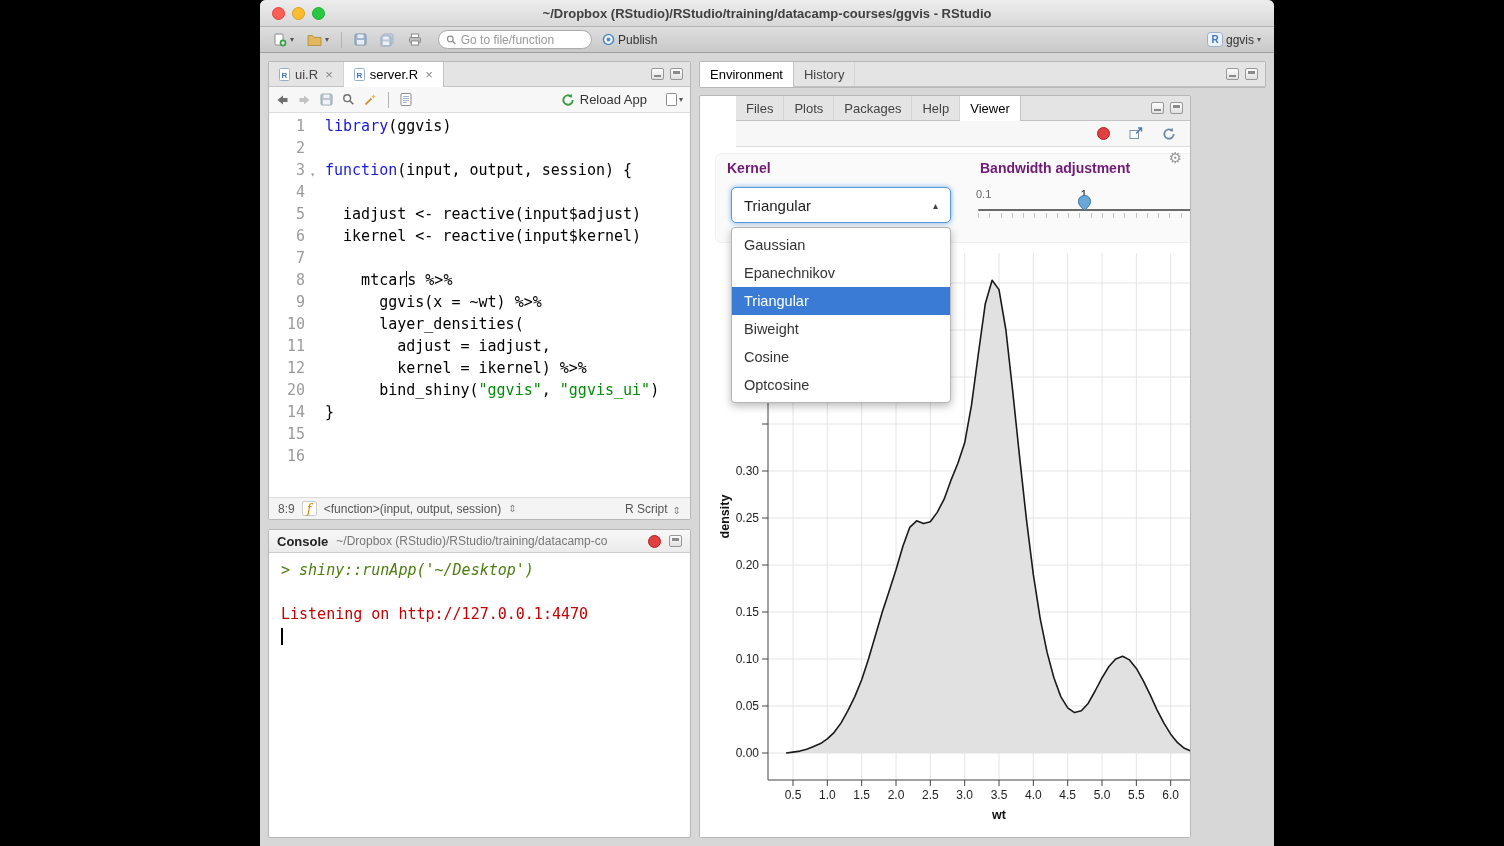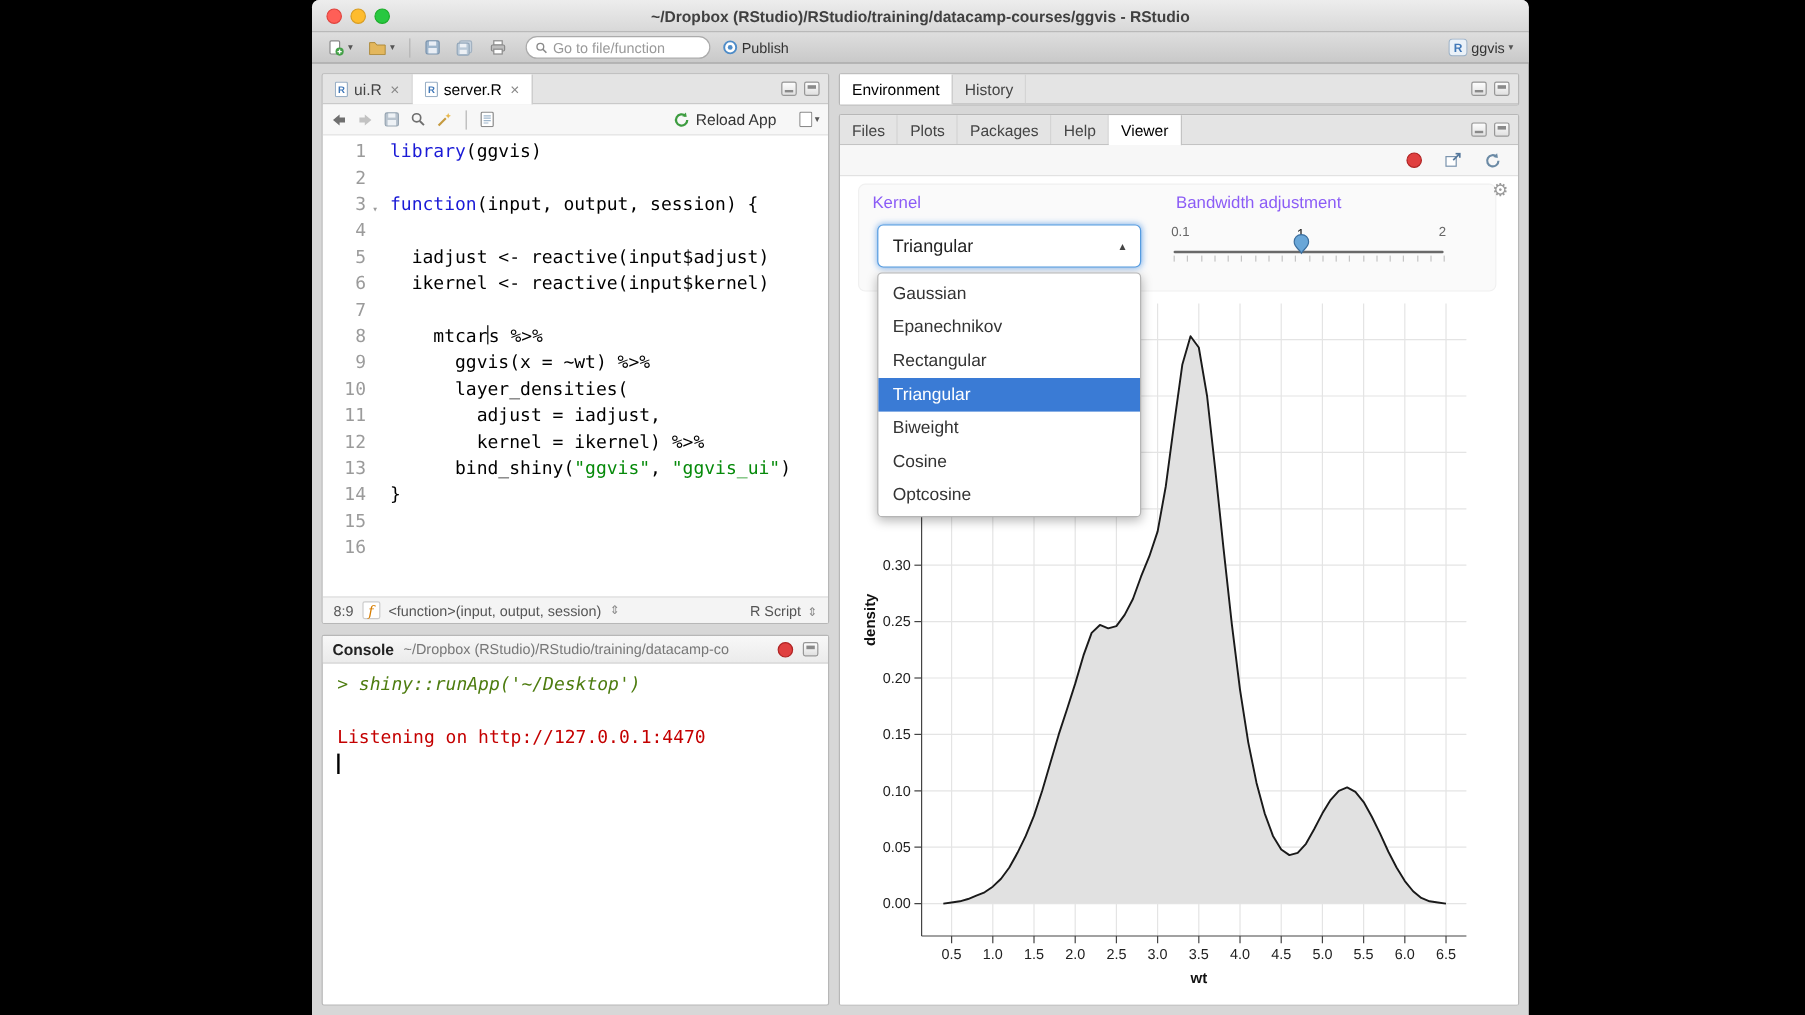--- a/index.html
+++ b/index.html
@@ -32,21 +32,21 @@
   .goto-box input { border: none; outline: none; width: 100%; font-size: 12px; font-family: "Liberation Sans", sans-serif; color: #333; background: transparent; }
   .goto-box input::placeholder { color: #999; }
   .tb-label { font-size: 12px; color: #333; }
   .tb-spacer { flex: 1; }
 
   
   .pane { position: absolute; background: #fff; border: 1px solid #b7b7b7; border-radius: 2px; }
   #source-pane  { left: 8px;   top: 61px;  width: 423px; height: 459px; }
   #console-pane { left: 8px;   top: 529px; width: 423px; height: 309px; }
   #env-pane     { left: 439px; top: 61px;  width: 567px; height: 27px;  background: #e4e4e4; }
-  #right-pane   { left: 439px; top: 95px;  width: 567px; height: 743px; }
+  #right-pane   { left: 439px; top: 95px;  width: 492px; height: 743px; padding-left: 36px; }
 
   .tabbar { height: 25px; background: #e4e4e4; border-bottom: 1px solid #c3c3c3;
             display: flex; align-items: stretch; }
   .tab { display: flex; align-items: center; gap: 5px; padding: 0 10px; font-size: 13px; color: #444;
          border-right: 1px solid #d4d4d4; white-space: nowrap; }
   .tab.active { background: #fff; color: #000; margin-bottom: -1px; border-right: 1px solid #c3c3c3; }
   .tab .close { color: #888; font-size: 13px; margin-left: 2px; }
   .pane-btns { margin-left: auto; display: flex; align-items: center; gap: 6px; padding-right: 7px; }
   .pane-btn { width: 13px; height: 12px; border: 1px solid #979797; border-radius: 2px;
               background: linear-gradient(#fdfdfd, #e0e0e0); position: relative; }
@@ -94,21 +94,21 @@
   .console-caret { display: inline-block; width: 1.5px; height: 17px; background: #000; vertical-align: middle; }
 
   
   .viewer-toolbar { height: 26px; background: #f7f7f7; border-bottom: 1px solid #dcdcdc;
                     display: flex; align-items: center; justify-content: flex-end; gap: 19px; padding-right: 14px; }
   .viewer-body { position: absolute; left: 0; right: 0; top: 51px; bottom: 0; background: #fff; overflow: hidden; }
 
   .gear { position: absolute; right: 8px; top: 2px; font-size: 15px; color: #9a9a9a; z-index: 3; }
   .controls-well { position: absolute; left: 15px; top: 6px; width: 532px; height: 90px;
                    background: #fafafa; border: 1px solid #f0f0f0; border-radius: 6px; z-index: 0; }
-  .ctl-label { position: absolute; font-size: 14px; color: #8b5cf6; z-index: 2; }
+  .ctl-label { position: absolute; font-size: 14px; color: #701a75; z-index: 2; font-weight: bold; }
   .kernel-label { left: 27px; top: 13px; }
   .bw-label { left: 280px; top: 13px; }
 
   .kernel-select { position: absolute; left: 31px; top: 40px; width: 220px; height: 36px; background: #fff;
                    border: 1px solid #549be0; border-radius: 5px; box-shadow: 0 0 5px rgba(80,150,230,.75);
                    display: flex; align-items: center; justify-content: space-between; padding: 0 12px;
                    font-size: 15px; color: #222; z-index: 2; }
   .sel-caret { font-size: 10px; color: #444; }
   .dd-menu { position: absolute; left: 31px; top: 80px; width: 220px; background: #fff;
              border: 1px solid #b5b5b5; border-radius: 4px; box-shadow: 0 3px 9px rgba(0,0,0,.28);
@@ -272,21 +272,21 @@
         <div class="code-line"><span class="gutter">3<span class="fold">▾</span></span><span class="code-text"><span class="seg-kw">function</span><span class="seg-pl">(input, output, session) {</span></span></div>
         <div class="code-line"><span class="gutter">4</span><span class="code-text"></span></div>
         <div class="code-line"><span class="gutter">5</span><span class="code-text"><span class="seg-pl">  iadjust &lt;- reactive(input$adjust)</span></span></div>
         <div class="code-line"><span class="gutter">6</span><span class="code-text"><span class="seg-pl">  ikernel &lt;- reactive(input$kernel)</span></span></div>
         <div class="code-line"><span class="gutter">7</span><span class="code-text"></span></div>
         <div class="code-line"><span class="gutter">8</span><span class="code-text"><span class="seg-pl">    mtcar</span><span class="seg-caret"></span><span class="seg-pl">s %&gt;%</span></span></div>
         <div class="code-line"><span class="gutter">9</span><span class="code-text"><span class="seg-pl">      ggvis(x = ~wt) %&gt;%</span></span></div>
         <div class="code-line"><span class="gutter">10</span><span class="code-text"><span class="seg-pl">      layer_densities(</span></span></div>
         <div class="code-line"><span class="gutter">11</span><span class="code-text"><span class="seg-pl">        adjust = iadjust,</span></span></div>
         <div class="code-line"><span class="gutter">12</span><span class="code-text"><span class="seg-pl">        kernel = ikernel) %&gt;%</span></span></div>
-        <div class="code-line"><span class="gutter">13</span><span class="code-text"><span class="seg-pl">      bind_shiny(</span><span class="seg-str">"ggvis"</span><span class="seg-pl">, </span><span class="seg-str">"ggvis_ui"</span><span class="seg-pl">)</span></span></div>
+        <div class="code-line"><span class="gutter">20</span><span class="code-text"><span class="seg-pl">      bind_shiny(</span><span class="seg-str">"ggvis"</span><span class="seg-pl">, </span><span class="seg-str">"ggvis_ui"</span><span class="seg-pl">)</span></span></div>
         <div class="code-line"><span class="gutter">14</span><span class="code-text"><span class="seg-pl">}</span></span></div>
         <div class="code-line"><span class="gutter">15</span><span class="code-text"></span></div>
         <div class="code-line"><span class="gutter">16</span><span class="code-text"></span></div>
       </div>
     <div class="status-bar">
       <span>8:9</span>
       <span class="fn-icon">f</span>
       <span>&lt;function&gt;(input, output, session)</span>
       <span class="updown">⇕</span>
       <span class="status-right">
@@ -363,21 +363,20 @@
       <span class="gear">⚙</span>
       <div class="controls-well"></div>
       <div class="ctl-label kernel-label">Kernel</div>
       <div class="kernel-select">
         <span>Triangular</span>
         <span class="sel-caret">▴</span>
       </div>
       <div class="dd-menu">
           <div class="dd-option">Gaussian</div>
           <div class="dd-option">Epanechnikov</div>
-          <div class="dd-option">Rectangular</div>
           <div class="dd-option selected">Triangular</div>
           <div class="dd-option">Biweight</div>
           <div class="dd-option">Cosine</div>
           <div class="dd-option">Optcosine</div>
         </div>
       <div class="ctl-label bw-label">Bandwidth adjustment</div>
       <div class="slider">
         <span class="s-lab s-min">0.1</span>
         <span class="s-lab s-mid" style="left: calc(47.37% - 4px);">1</span>
         <span class="s-lab s-max">2</span>

